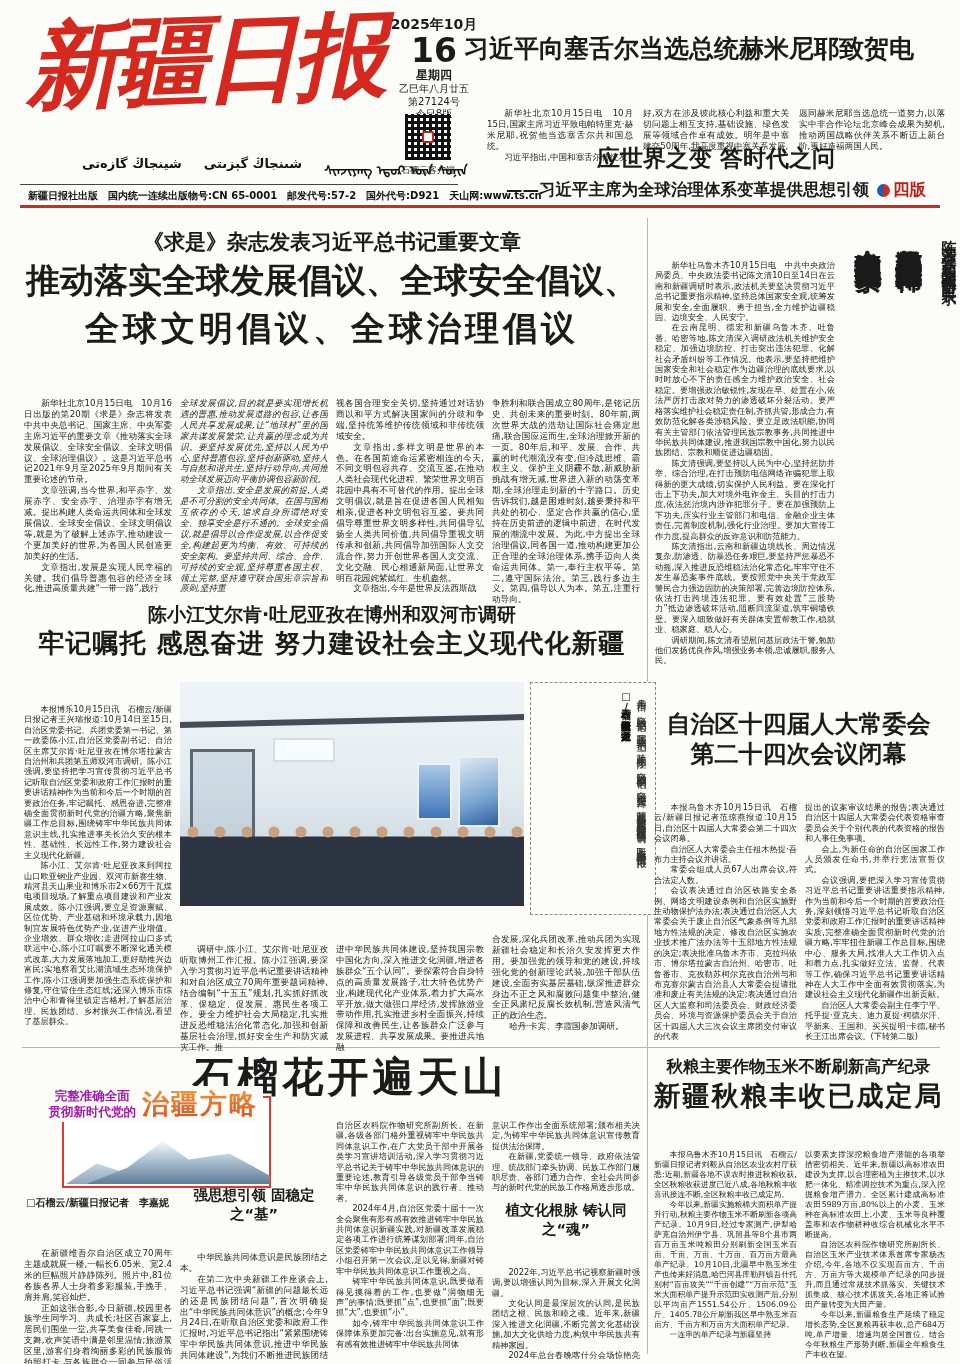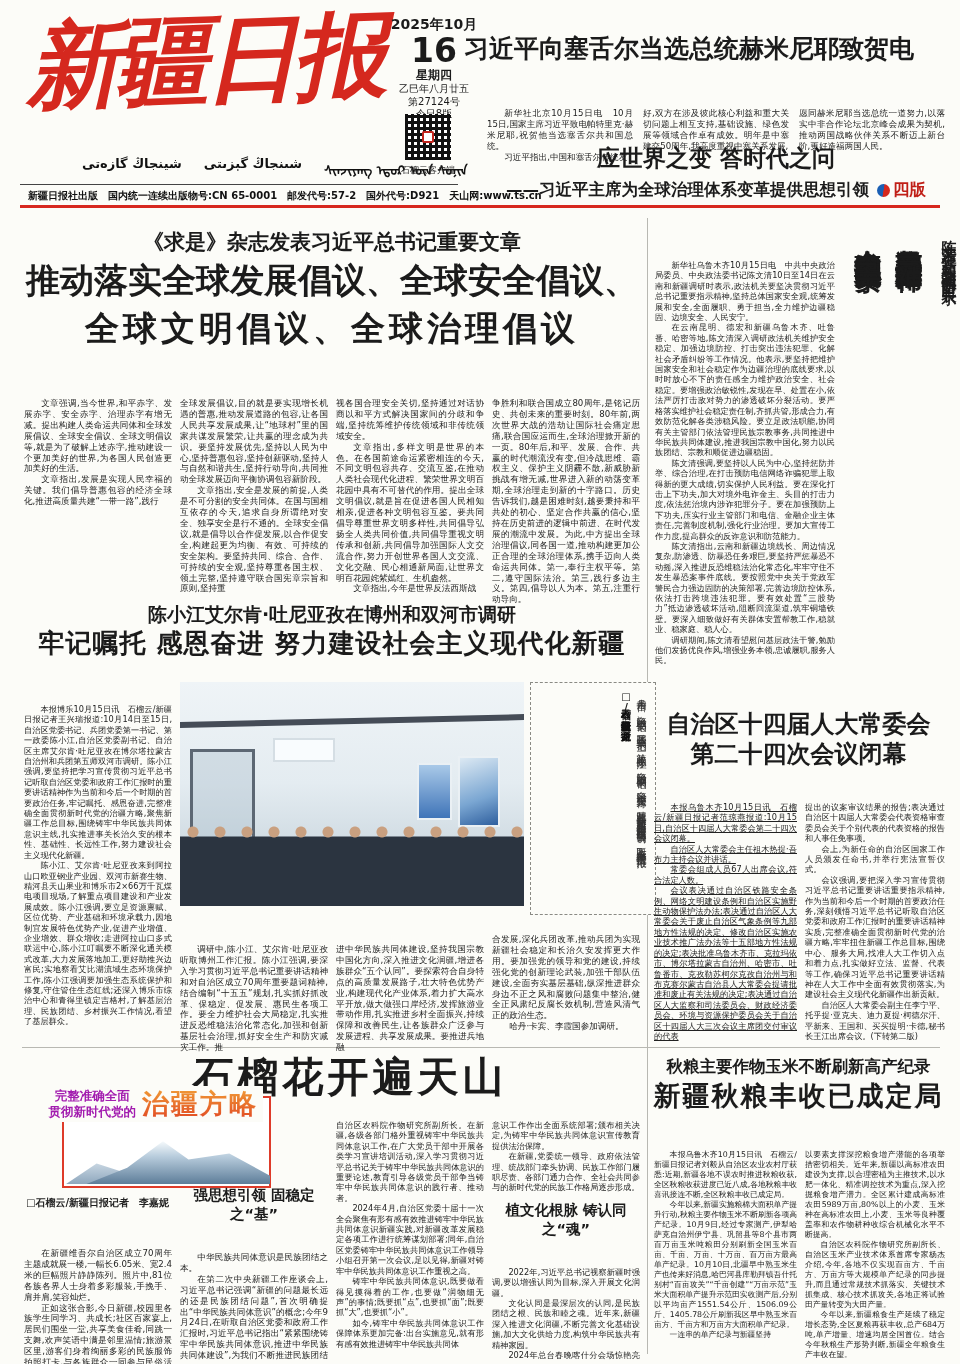--- a/index.html
+++ b/index.html
@@ -132,24 +132,25 @@
     <span>——习近平主席为全球治理体系变革提供思想引领</span><span class="logo-dot"></span><span class="red">四版</span>
   </div>
 
   <div class="abs vline" style="left:647px; top:218px; height:1136px;"></div>
   <div class="abs hline" style="left:22px; top:1047px; width:918px;"></div>
 
   <div class="abs h-qiushi-k serif ctr" style="left:24px; top:228px; width:616px;">《求是》杂志发表习近平总书记重要文章</div>
   <div class="abs h-qiushi ctr" style="left:24px; top:258px; width:616px;">推动落实全球发展倡议、全球安全倡议、</div>
   <div class="abs h-qiushi h-qiushi2 ctr" style="left:24px; top:306px; width:616px;">全球文明倡议、全球治理倡议</div>
   <div class="abs body-col" style="left:24px; top:370px; width:148px; height:228px;">
+      <p>新华社北京10月15日电　10月16日出版的第20期《求是》杂志将发表中共中央总书记、国家主席、中央军委主席习近平的重要文章《推动落实全球发展倡议、全球安全倡议、全球文明倡议、全球治理倡议》。这是习近平总书记2021年9月至2025年9月期间有关重要论述的节录。</p>
       <p>文章强调,当今世界,和平赤字、发展赤字、安全赤字、治理赤字有增无减。提出构建人类命运共同体和全球发展倡议、全球安全倡议、全球文明倡议等,就是为了破解上述赤字,推动建设一个更加美好的世界,为各国人民创造更加美好的生活。</p>
       <p>文章指出,发展是实现人民幸福的关键。我们倡导普惠包容的经济全球化,推进高质量共建“一带一路”,践行</p>
     </div>
-  <div class="abs body-col cont" style="left:180px; top:370px; width:148px; height:228px;">
+  <div class="abs body-col cont" style="left:180px; top:370px; width:148px; height:228px;font-style:italic;">
       <p>全球发展倡议,目的就是要实现增长机遇的普惠,推动发展道路的包容,让各国人民共享发展成果,让“地球村”里的国家共谋发展繁荣,让共赢的理念成为共识。要坚持发展优先,坚持以人民为中心,坚持普惠包容,坚持创新驱动,坚持人与自然和谐共生,坚持行动导向,共同推动全球发展迈向平衡协调包容新阶段。</p>
       <p>文章指出,安全是发展的前提,人类是不可分割的安全共同体。在国与国相互依存的今天,追求自身所谓绝对安全、独享安全是行不通的。全球安全倡议,就是倡导以合作促发展,以合作促安全,构建起更为均衡、有效、可持续的安全架构。要坚持共同、综合、合作、可持续的安全观,坚持尊重各国主权、领土完整,坚持遵守联合国宪章宗旨和原则,坚持重</p>
     </div>
   <div class="abs body-col cont" style="left:336px; top:370px; width:148px; height:228px;">
       <p>视各国合理安全关切,坚持通过对话协商以和平方式解决国家间的分歧和争端,坚持统筹维护传统领域和非传统领域安全。</p>
       <p>文章指出,多样文明是世界的本色。在各国前途命运紧密相连的今天,不同文明包容共存、交流互鉴,在推动人类社会现代化进程、繁荣世界文明百花园中具有不可替代的作用。提出全球文明倡议,就是旨在促进各国人民相知相亲,促进各种文明包容互鉴。要共同倡导尊重世界文明多样性,共同倡导弘扬全人类共同价值,共同倡导重视文明传承和创新,共同倡导加强国际人文交流合作,努力开创世界各国人文交流、文化交融、民心相通新局面,让世界文明百花园姹紫嫣红、生机盎然。</p>
       <p>文章指出,今年是世界反法西斯战</p>
     </div>
   <div class="abs body-col cont" style="left:492px; top:370px; width:148px; height:228px;">
       <p>争胜利和联合国成立80周年,是铭记历史、共创未来的重要时刻。80年前,两次世界大战的浩劫让国际社会痛定思痛,联合国应运而生,全球治理掀开新的一页。80年后,和平、发展、合作、共赢的时代潮流没有变,但冷战思维、霸权主义、保护主义阴霾不散,新威胁新挑战有增无减,世界进入新的动荡变革期,全球治理走到新的十字路口。历史告诉我们,越是困难时刻,越要秉持和平共处的初心、坚定合作共赢的信心,坚持在历史前进的逻辑中前进、在时代发展的潮流中发展。为此,中方提出全球治理倡议,同各国一道,推动构建更加公正合理的全球治理体系,携手迈向人类命运共同体。第一,奉行主权平等。第二,遵守国际法治。第三,践行多边主义。第四,倡导以人为本。第五,注重行动导向。</p>
@@ -195,21 +196,21 @@
   <div class="abs body-col cont" style="left:336px; top:916px; width:148px; height:128px;">
       <p>进中华民族共同体建设,坚持我国宗教中国化方向,深入推进文化润疆,增进各族群众“五个认同”。要探索符合自身特点的高质量发展路子,壮大特色优势产业,构建现代化产业体系,着力扩大高水平开放,做大做强口岸经济,发挥旅游业带动作用,扎实推进乡村全面振兴,持续保障和改善民生,让各族群众广泛参与发展进程、共享发展成果。要推进兵地融</p>
     </div>
   <div class="abs body-col cont" style="left:492px; top:906px; width:148px; height:138px;">
       <p>合发展,深化兵团改革,推动兵团为实现新疆社会稳定和长治久安发挥更大作用。要加强党的领导和党的建设,持续强化党的创新理论武装,加强干部队伍建设,全面夯实基层基础,纵深推进群众身边不正之风和腐败问题集中整治,健全正风肃纪反腐长效机制,营造风清气正的政治生态。</p>
       <p>哈丹·卡宾、李霞国参加调研。</p>
     </div>
 
   <div class="abs h-renda ctr" style="left:652px; top:708px; width:293px;">自治区十四届人大常委会</div>
   <div class="abs h-renda ctr" style="left:652px; top:738px; width:293px;">第二十四次会议闭幕</div>
-  <div class="abs body-col fs-s" style="left:654px; top:774px; width:143px; height:270px;text-decoration:underline;">
+  <div class="abs body-col fs-s" style="left:654px; top:774px; width:143px; height:270px;">
       <p>本报乌鲁木齐10月15日讯　石榴云/新疆日报记者范琼燕报道:10月15日,自治区十四届人大常委会第二十四次会议闭幕。</p>
       <p>自治区人大常委会主任祖木热提·吾布力主持会议并讲话。</p>
       <p>常委会组成人员67人出席会议,符合法定人数。</p>
       <p>会议表决通过自治区铁路安全条例、网络文明建设条例和自治区实施野生动物保护法办法;表决通过自治区人大常委会关于废止自治区气象条例等九部地方性法规的决定、修改自治区实施农业技术推广法办法等十五部地方性法规的决定;表决批准乌鲁木齐市、克拉玛依市、博尔塔拉蒙古自治州、哈密市、吐鲁番市、克孜勒苏柯尔克孜自治州与和布克赛尔蒙古自治县人大常委会提请批准和废止有关法规的决定;表决通过自治区人大监察和司法委员会、财政经济委员会、环境与资源保护委员会关于自治区十四届人大三次会议主席团交付审议的代表</p>
     </div>
   <div class="abs body-col fs-s cont" style="left:805px; top:774px; width:140px; height:270px;">
       <p>提出的议案审议结果的报告;表决通过自治区十四届人大常委会代表资格审查委员会关于个别代表的代表资格的报告和人事任免事项。</p>
       <p>会上,为新任命的自治区国家工作人员颁发任命书,并举行宪法宣誓仪式。</p>
       <p>会议强调,要把深入学习宣传贯彻习近平总书记重要讲话重要指示精神,作为当前和今后一个时期的首要政治任务,深刻领悟习近平总书记听取自治区党委和政府工作汇报时的重要讲话精神实质,完整准确全面贯彻新时代党的治疆方略,牢牢扭住新疆工作总目标,围绕中心、服务大局,找准人大工作切入点和着力点,扎实做好立法、监督、代表等工作,确保习近平总书记重要讲话精神在人大工作中全面有效贯彻落实,为建设社会主义现代化新疆作出新贡献。</p>
       <p>自治区人大常委会副主任李宁平、托乎提·亚克夫、迪力夏提·柯德尔汗、平新来、王国和、买买提明·卡德,秘书长王江出席会议。(下转第二版)</p>

